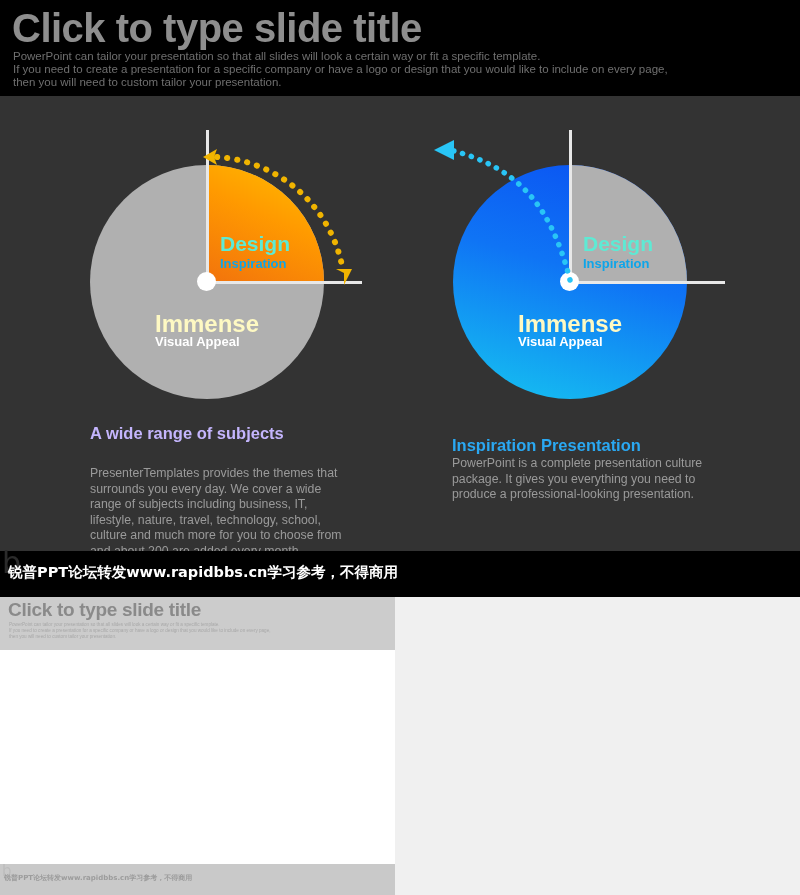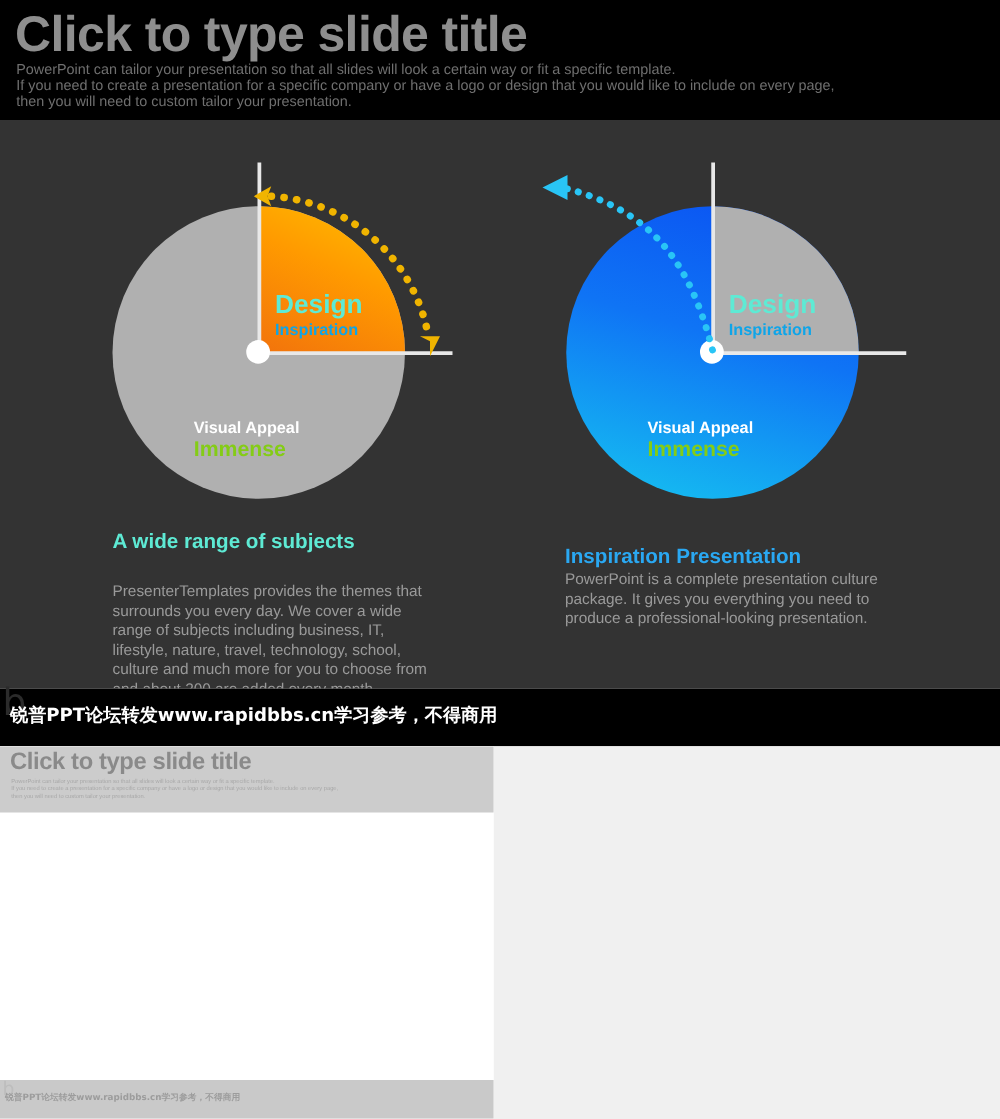--- a/index.html
+++ b/index.html
@@ -22,21 +22,21 @@
   .quad{position:absolute;width:117px;height:117px;}
   
   .quad-tr{left:117px;top:0;border-top-right-radius:117px;}
 
   .axis-v{position:absolute;width:3px;background:#e8e8e8;}
   .axis-h{position:absolute;height:3px;background:#e8e8e8;}
   .hub{position:absolute;width:19px;height:19px;border-radius:50%;background:#ffffff;}
 
   .lbl-design{position:absolute;font-size:21px;font-weight:bold;color:#5eead4;white-space:nowrap;}
   .lbl-inspiration{position:absolute;font-size:13px;font-weight:bold;color:#0ea5e9;white-space:nowrap;}
-  .lbl-immense{position:absolute;font-size:17px;font-weight:bold;color:#84cc16;white-space:nowrap;margin-top:40px;}
+  .lbl-immense{position:absolute;font-size:24px;font-weight:bold;color:#fef9c3;white-space:nowrap;}
   .lbl-visual{position:absolute;font-size:13px;font-weight:bold;color:#ffffff;white-space:nowrap;}
 
   .cap-title{position:absolute;font-size:16.5px;font-weight:bold;white-space:nowrap;}
   .cap-body{position:absolute;font-size:12.3px;line-height:15.6px;color:#9a9a9a;}
 
   
   #watermark-bar{position:absolute;left:0;top:551px;width:800px;height:46px;background:#000000;}
   #watermark-text{position:absolute;left:8px;top:12px;font-size:14.5px;font-weight:bold;color:#ffffff;
                   font-family:"DejaVu Sans",sans-serif;white-space:nowrap;}
   #watermark-ghost{position:absolute;left:2px;top:-6px;font-size:30px;color:#2b2b2b;
@@ -87,21 +87,21 @@
       <path d="M 22 22 A 136 136 0 0 1 148 136" fill="none" stroke="#f0b400" stroke-width="6" stroke-linecap="round" stroke-dasharray="0.2 10"></path>
       <polygon points="22,14 8,22 22,30 19,22" fill="#f0b400"></polygon>
       <polygon points="141,134 157,134 149,150 149,138" fill="#f0b400"></polygon>
     </svg>
 
     <div class="lbl-design" style="left:220px;top:232px;">Design</div>
     <div class="lbl-inspiration" style="left:220px;top:256px;">Inspiration</div>
     <div class="lbl-immense" style="left:155px;top:310px;">Immense</div>
     <div class="lbl-visual" style="left:155px;top:334px;">Visual Appeal</div>
 
-    <div class="cap-title" style="left:90px;top:424px;color:#5eead4;">A wide range of subjects</div>
+    <div class="cap-title" style="left:90px;top:424px;color:#c4b5fd;">A wide range of subjects</div>
     <div class="cap-body" style="left:90px;top:446px;width:264px;margin-top:20px;">PresenterTemplates provides the themes that surrounds you every day. We cover a wide range of subjects including business, IT, lifestyle, nature, travel, technology, school, culture and much more for you to choose from and about 200 are added  every month.</div>
   </div>
 
   <div class="diagram" style="left:0;top:0;">
 
     <div class="circle-wrap" style="left:453px;top:165px;">
       <div class="disc" style="background:linear-gradient(196deg,#0a4ff2 0%,#0f74f5 45%,#16c4f0 100%);"></div>
       <div class="quad quad-tr" style="background:#b0b0b0;"></div>
     </div>
 

